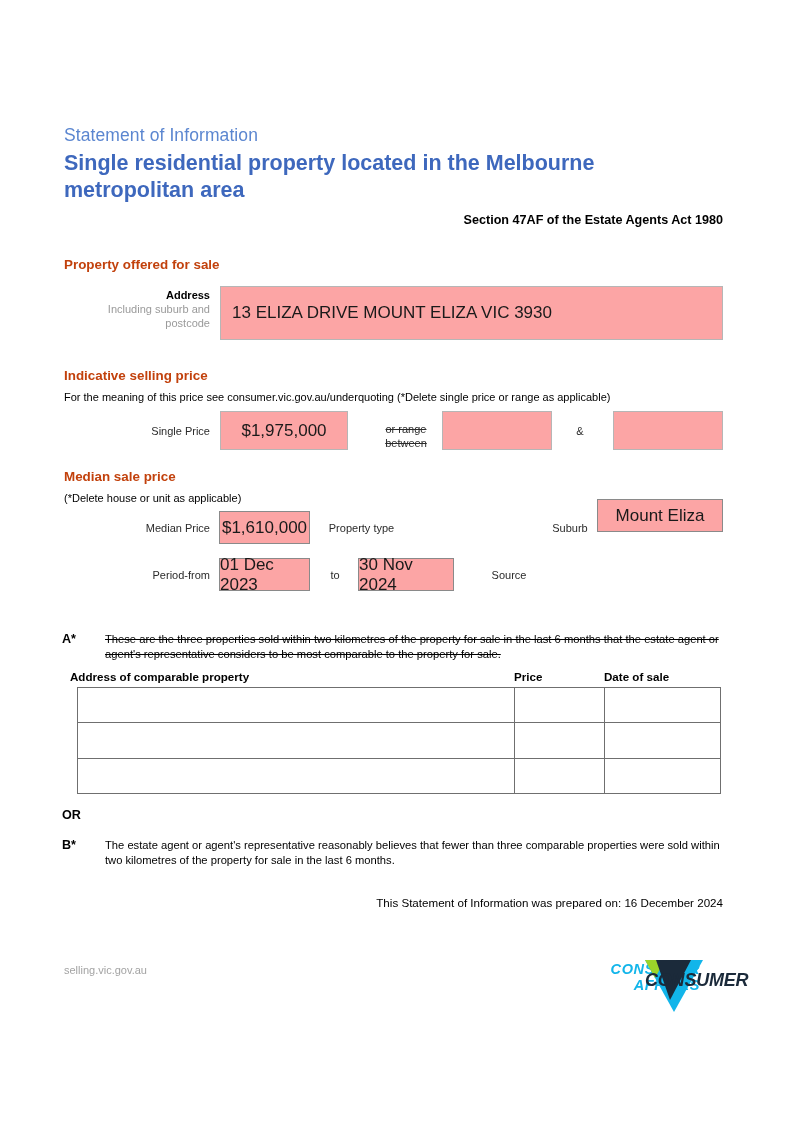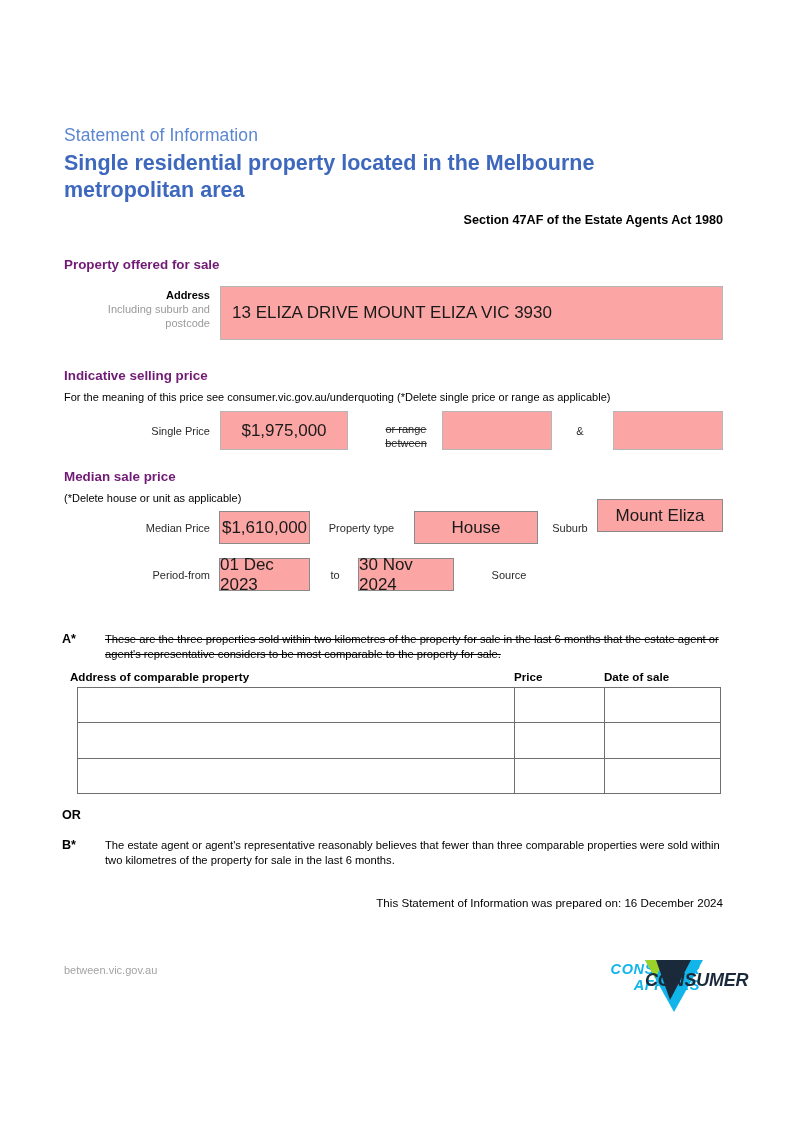--- a/index.html
+++ b/index.html
@@ -48,21 +48,21 @@
     font-weight: bold;
     color: #000;
     white-space: nowrap;
   }
 
   
   .sec-head {
     position: absolute;
     font-size: 13.4px;
     font-weight: bold;
-    color: #701a75;
+    color: #c2410c;
     white-space: nowrap;
   }
   .sec-sub {
     position: absolute;
     font-size: 11px;
     color: #000;
     white-space: nowrap;
   }
 
   
@@ -216,21 +216,20 @@
   <div class="flabel ctr" style="left:560px; top:424px; width:40px;">&amp;</div>
   <div class="fbox" style="left:613px; top:411px; width:110px; height:39px;"></div>
 
   <div class="sec-head" style="left:64px; top:469px;">Median sale price</div>
   <div class="sec-sub" style="left:64px; top:492px;">(*Delete house or unit as applicable)</div>
 
   <div class="flabel" style="left:100px; top:521px; width:110px;">Median Price</div>
   <div class="fbox thin" style="left:219px; top:511px; width:91px; height:33px;">$1,610,000</div>
 
   <div class="flabel ctr" style="left:318px; top:521px; width:87px;">Property type</div>
-  <div class="fbox thin" style="left:414px; top:511px; width:124px; height:33px;">House</div>
 
   <div class="flabel ctr" style="left:543px; top:521px; width:54px;">Suburb</div>
   <div class="fbox thin" style="left:597px; top:499px; width:126px; height:33px;">Mount Eliza</div>
 
   <div class="flabel" style="left:100px; top:568px; width:110px;">Period-from</div>
   <div class="fbox thin" style="left:219px; top:558px; width:91px; height:33px;">01 Dec 2023</div>
 
   <div class="flabel ctr" style="left:318px; top:568px; width:34px;">to</div>
   <div class="fbox thin" style="left:358px; top:558px; width:96px; height:33px;">30 Nov 2024</div>
 
@@ -264,21 +263,21 @@
     </tbody>
   </table>
 
   <div class="or-text" style="left:62px; top:808px;">OR</div>
 
   <div class="ab-marker" style="left:62px; top:838px;">B*</div>
   <div class="ab-text" style="left:105px; top:838px; width:620px;">The estate agent or agent's representative reasonably believes that fewer than three comparable properties were sold within two kilometres of the property for sale in the last 6 months.</div>
 
   <div class="prepared">This Statement of Information was prepared on: 16 December 2024</div>
 
-  <div class="foot-url">between.vic.gov.au</div>
+  <div class="foot-url">selling.vic.gov.au</div>
 
   <div class="logo">
     <div class="logo-words">
       <div>CONSUMER</div>
       <div>AFFAIRS</div>
     </div>
     <svg class="logo-mark" viewBox="0 0 62 58">
       <polygon points="2,4 60,4 31,56" fill="#12b5ea"></polygon>
       <polygon points="2,4 22,4 12,22" fill="#9cd32a"></polygon>
       <polygon points="13,4 48,4 27,44" fill="#1b2a3a"></polygon>

